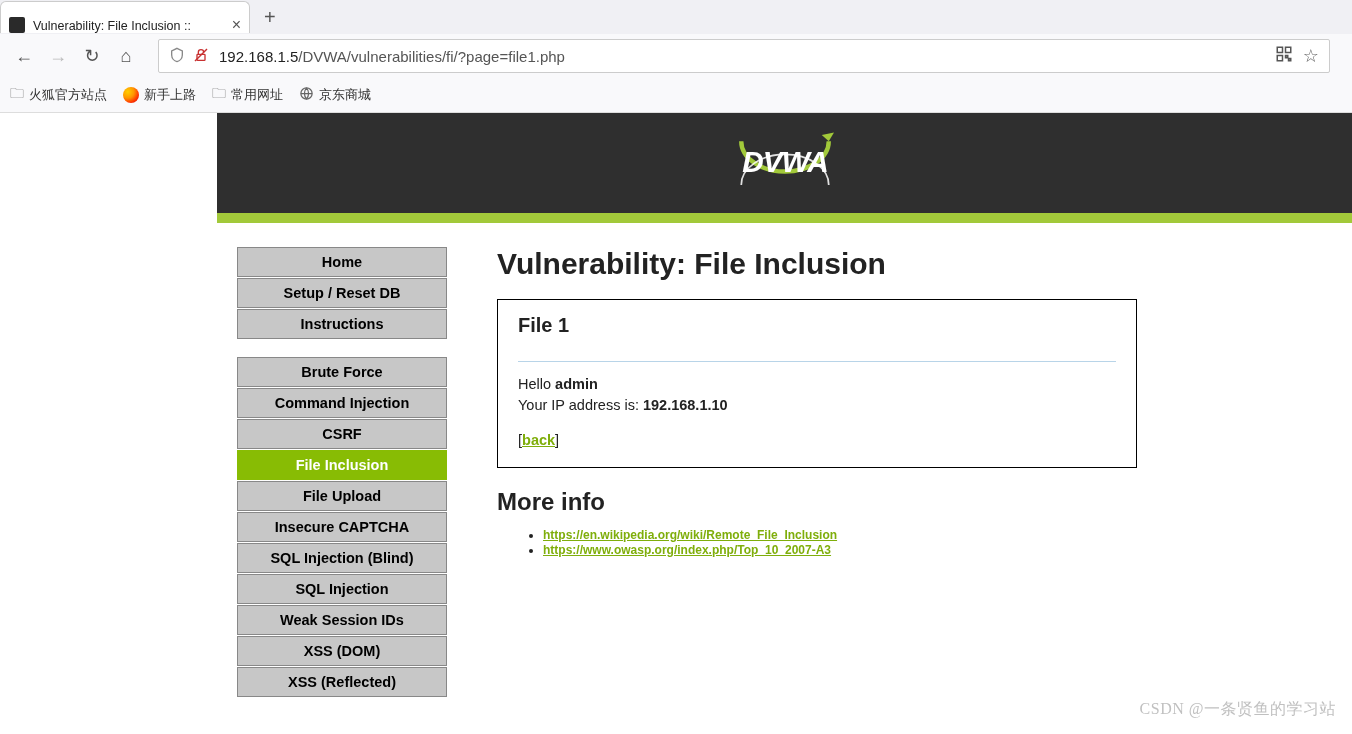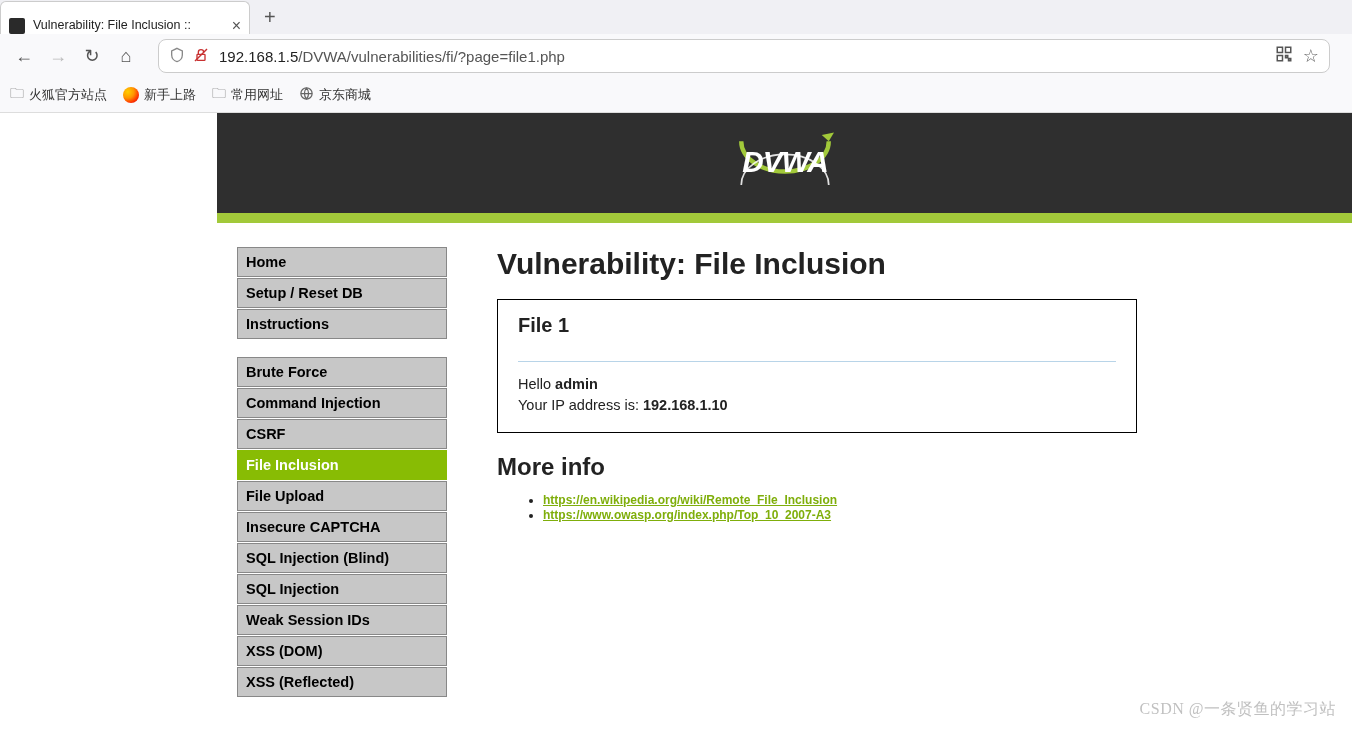--- a/index.html
+++ b/index.html
@@ -1,29 +1,29 @@
 <!DOCTYPE html>
 <html><head>
 <meta charset="utf-8">
 <style>
   * { box-sizing: border-box; margin: 0; padding: 0; }
   body { font-family: Arial, Helvetica, sans-serif; font-size: 13px; background: #fff; width: 1352px; height: 734px; overflow: hidden; position: relative; }
 
   
   .browser-chrome { background: #f0f0f4; border-bottom: 1px solid #ddd; }
   .tab-strip { display: flex; align-items: center; height: 34px; padding: 0 0 0 0; }
-  .tab { display: flex; align-items: flex-start; background: #fff; border-top-left-radius: 6px; border-top-right-radius: 6px; height: 32px; padding: 16px 8px; margin-left: 0; width: 250px; font-size: 12.5px; color: #222; border: 1px solid #ccc; border-bottom: none; }
+  .tab { display: flex; align-items: flex-end; background: #fff; border-top-left-radius: 6px; border-top-right-radius: 6px; height: 32px; padding: 0 8px; margin-left: 0; width: 250px; font-size: 12.5px; color: #222; border: 1px solid #ccc; border-bottom: none; }
   .tab .favicon { width: 16px; height: 16px; background: #2a2a2a; margin-right: 8px; border-radius: 2px; }
   .tab .tab-title { flex: 1; overflow: hidden; white-space: nowrap; text-overflow: ellipsis; }
   .tab .tab-close { color: #555; font-size: 16px; line-height: 1; margin-left: 6px; cursor: pointer; }
   .newtab { font-size: 20px; color: #555; margin-left: 14px; cursor: pointer; }
 
   .nav-row { display: flex; align-items: center; height: 44px; padding: 0 10px; background: #f9f9fb; }
   .nav-btn { width: 28px; height: 28px; display: flex; align-items: center; justify-content: center; color: #555; margin-right: 6px; border-radius: 4px; cursor: pointer; font-size: 18px; }
-  .urlbar { flex: 1; display: flex; align-items: center; background: #fff; border: 1px solid #ccc; border-radius: 8px; height: 34px; margin: 0 12px; padding: 0 10px; }
+  .urlbar { flex: 1; display: flex; align-items: center; background: #fff; border: 1px solid #ccc; border-radius: 2px; height: 34px; margin: 0 12px; padding: 0 10px; }
   .urlbar .ico { color: #888; margin-right: 8px; font-size: 15px; }
   .urlbar .lock-off { color: #c83030; margin-right: 10px; font-size: 15px; position: relative; }
   .urlbar .url-text { flex: 1; font-size: 15px; color: #555; }
   .urlbar .url-text .dark { color: #222; }
   .urlbar .right-ico { color: #666; margin-left: 10px; font-size: 18px; }
 
   .bookmark-row { display: flex; align-items: center; height: 34px; padding: 0 10px; background: #f9f9fb; font-size: 13px; color: #333; }
   .bm-item { display: flex; align-items: center; margin-right: 16px; cursor: pointer; }
   .bm-item .bm-ico { margin-right: 5px; color: #666; font-size: 14px; }
   .bm-item .bm-ico.ff { width:16px; height:16px; border-radius:50%; background: radial-gradient(circle at 30% 30%, #ffcf00, #ff9500 40%, #ff3300 70%, #a60000); }
@@ -35,21 +35,21 @@
 
   .header-bar { background: #2f2f2f; height: 100px; display: flex; align-items: center; justify-content: center; }
   .dvwa-logo { position: relative; width: 140px; height: 70px; display:flex; align-items:center; justify-content:center;}
   .dvwa-logo svg { display:block; }
   .dvwa-text { font-family: Arial, sans-serif; font-weight: bold; font-style: italic; font-size: 34px; fill: #fff; letter-spacing: -1px; }
   .green-strip { height: 10px; background: #a2c93a; }
 
   .content-row { display: flex; padding: 24px 20px 0 20px; }
   .sidebar { width: 210px; margin-right: 50px; }
   .side-group { margin-bottom: 18px; }
-  .side-item { display:block; border: 1px solid #888; background: #c7c7c7; padding: 6px 8px; font-size: 14.5px; font-weight: bold; color: #000; margin-bottom: 1px; text-align:left; cursor:pointer; }
+  .side-item { display:block; border: 1px solid #888; background: #c7c7c7; padding: 6px 8px; font-size: 14.5px; font-weight: bold; color: #000; margin-bottom: 1px; text-align:center; cursor:pointer; }
   .side-item.active { background: #88bc04; color: #fff; border-color: #88bc04; }
 
   .main { flex: 1; max-width: 640px; }
   h1.page-title { font-size: 30px; font-weight: bold; color: #222; margin-bottom: 18px; }
   .file-box { border: 1px solid #000; padding: 14px 20px 16px 20px; margin-bottom: 20px; }
   .file-box h2 { font-size: 20px; font-weight: bold; color: #222; margin-bottom: 24px; }
   .file-box hr { border: none; border-top: 1px solid #b8d4e8; margin: 8px 0 12px 0; }
   .file-box p { font-size: 14.5px; color: #222; line-height: 1.45; }
   .file-box .back-line { margin-top: 14px; font-size: 14.5px; }
   .file-box a { color: #7fae0b; font-weight: bold; text-decoration: underline; }
@@ -172,20 +172,21 @@
       <div class="main">
         <h1 class="page-title">Vulnerability: File Inclusion</h1>
 
         <div class="file-box">
           <h2>File 1</h2>
           <hr>
           <p>
             <span>Hello </span><b>admin</b><br>
             <span>Your IP address is: </span><b>192.168.1.10</b>
           </p>
+          <p class="back-line">[<a href="#">back</a>]</p>
         </div>
 
         <h2 class="more-info">More info</h2>
         <ul class="links">
           <li><a href="#">https://en.wikipedia.org/wiki/Remote_File_Inclusion</a></li>
           <li><a href="#">https://www.owasp.org/index.php/Top_10_2007-A3</a></li>
         </ul>
       </div>
     </div>
 

